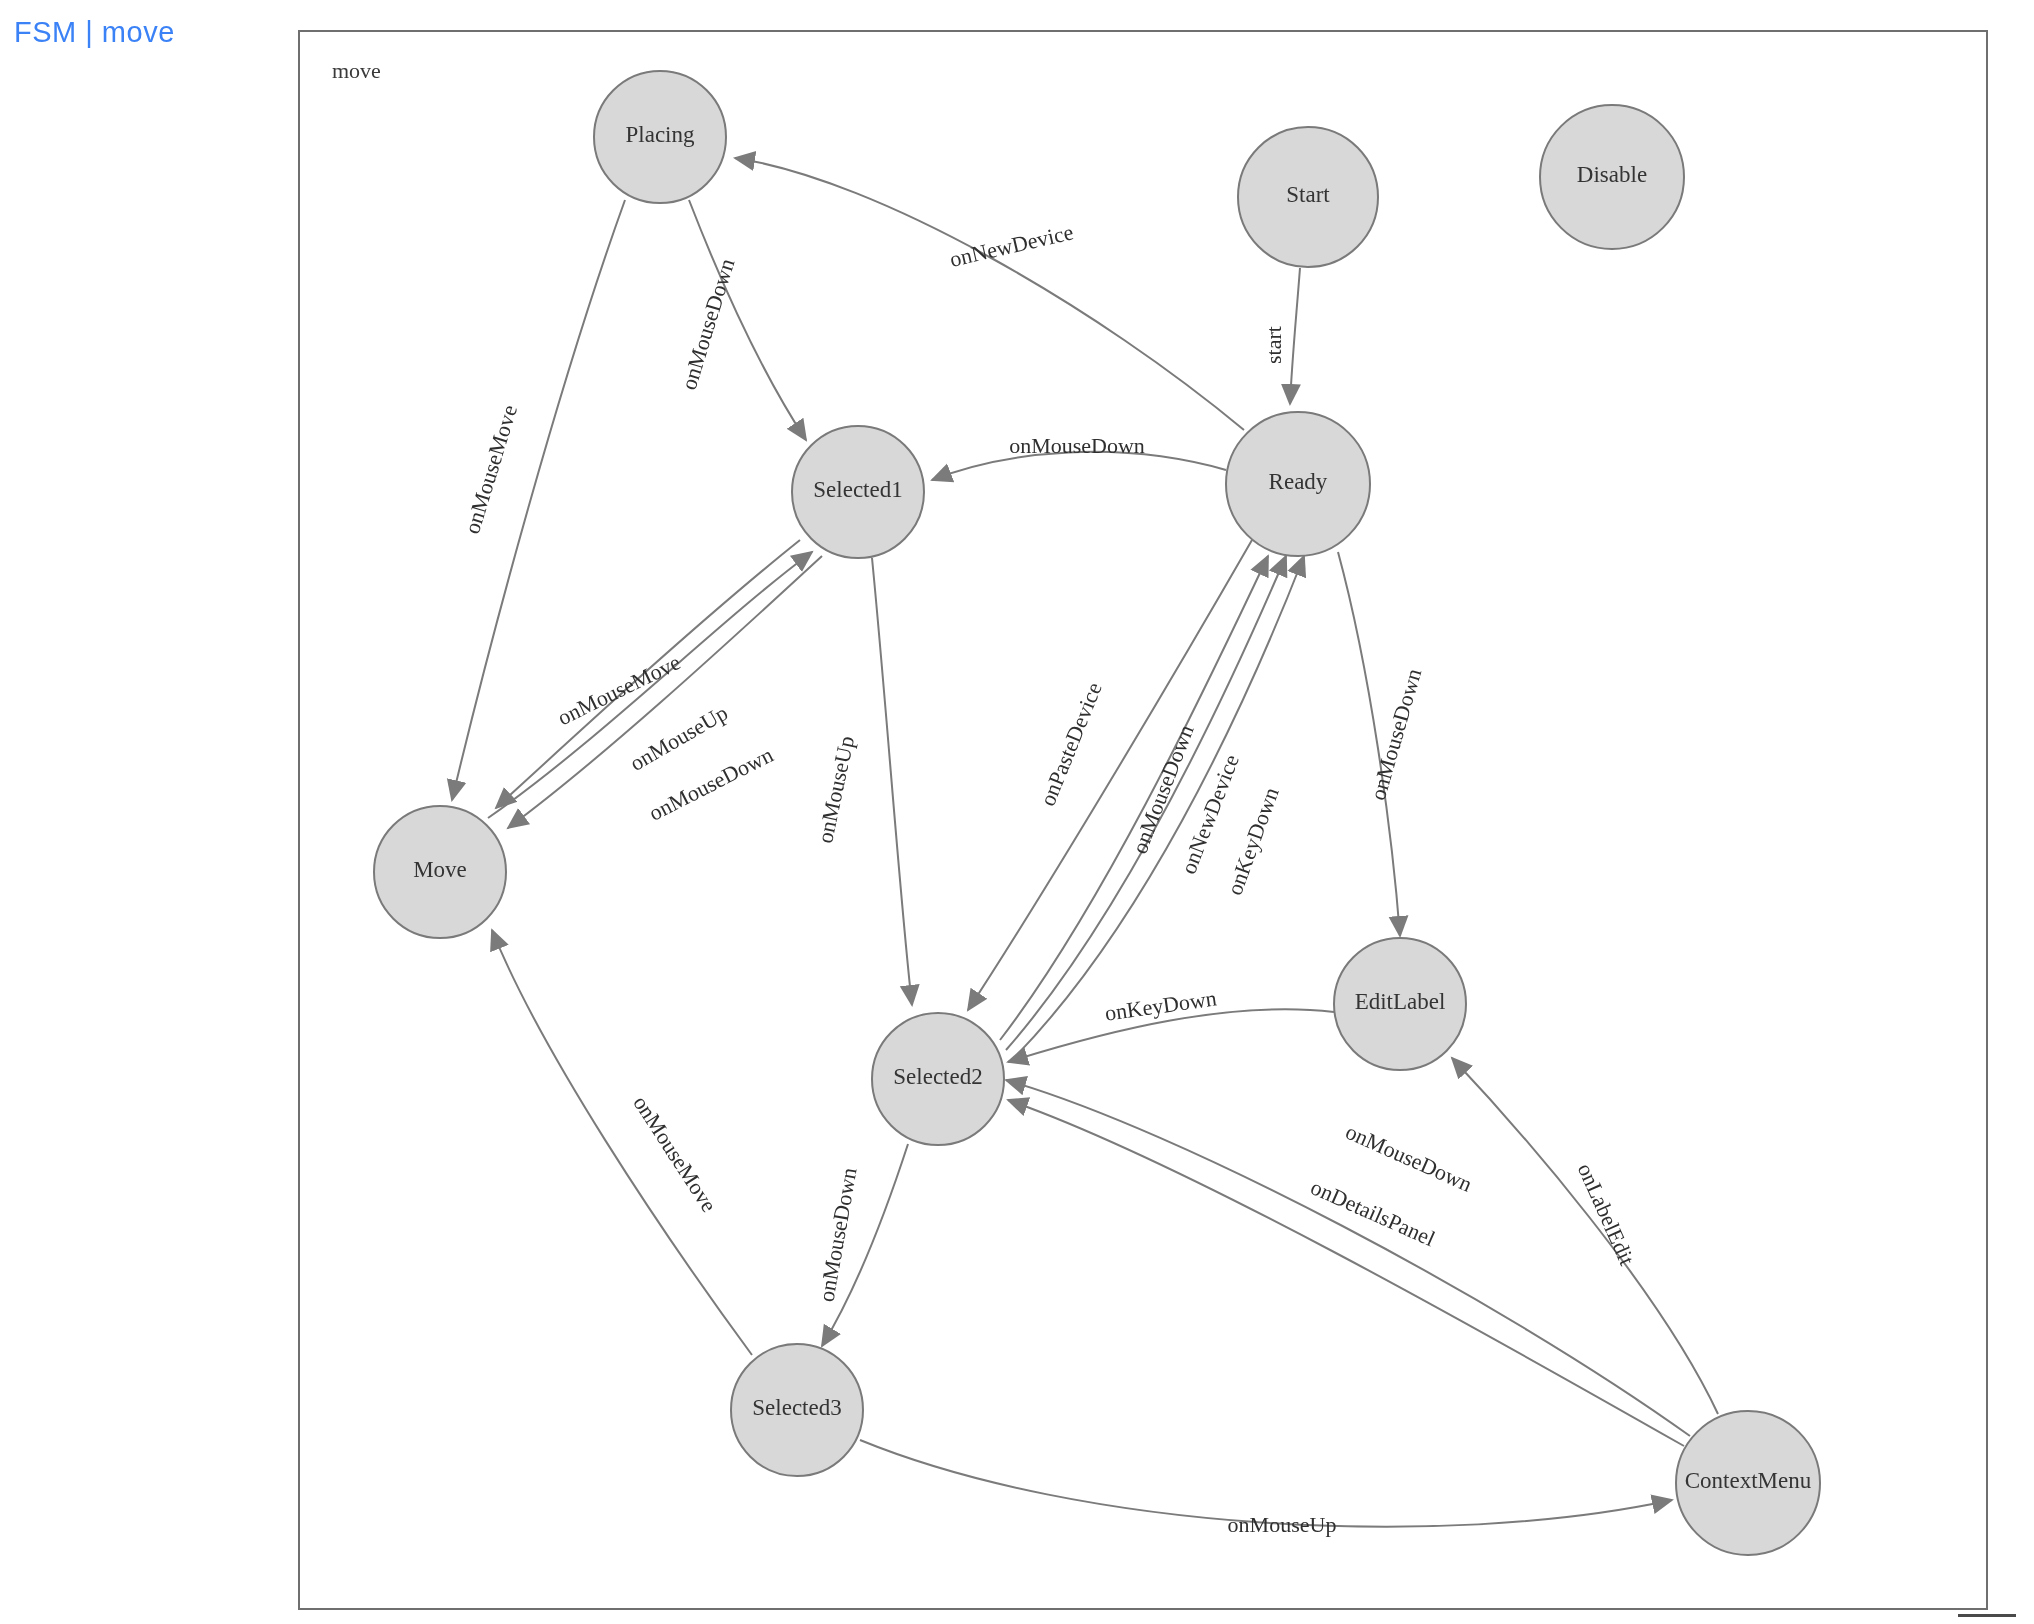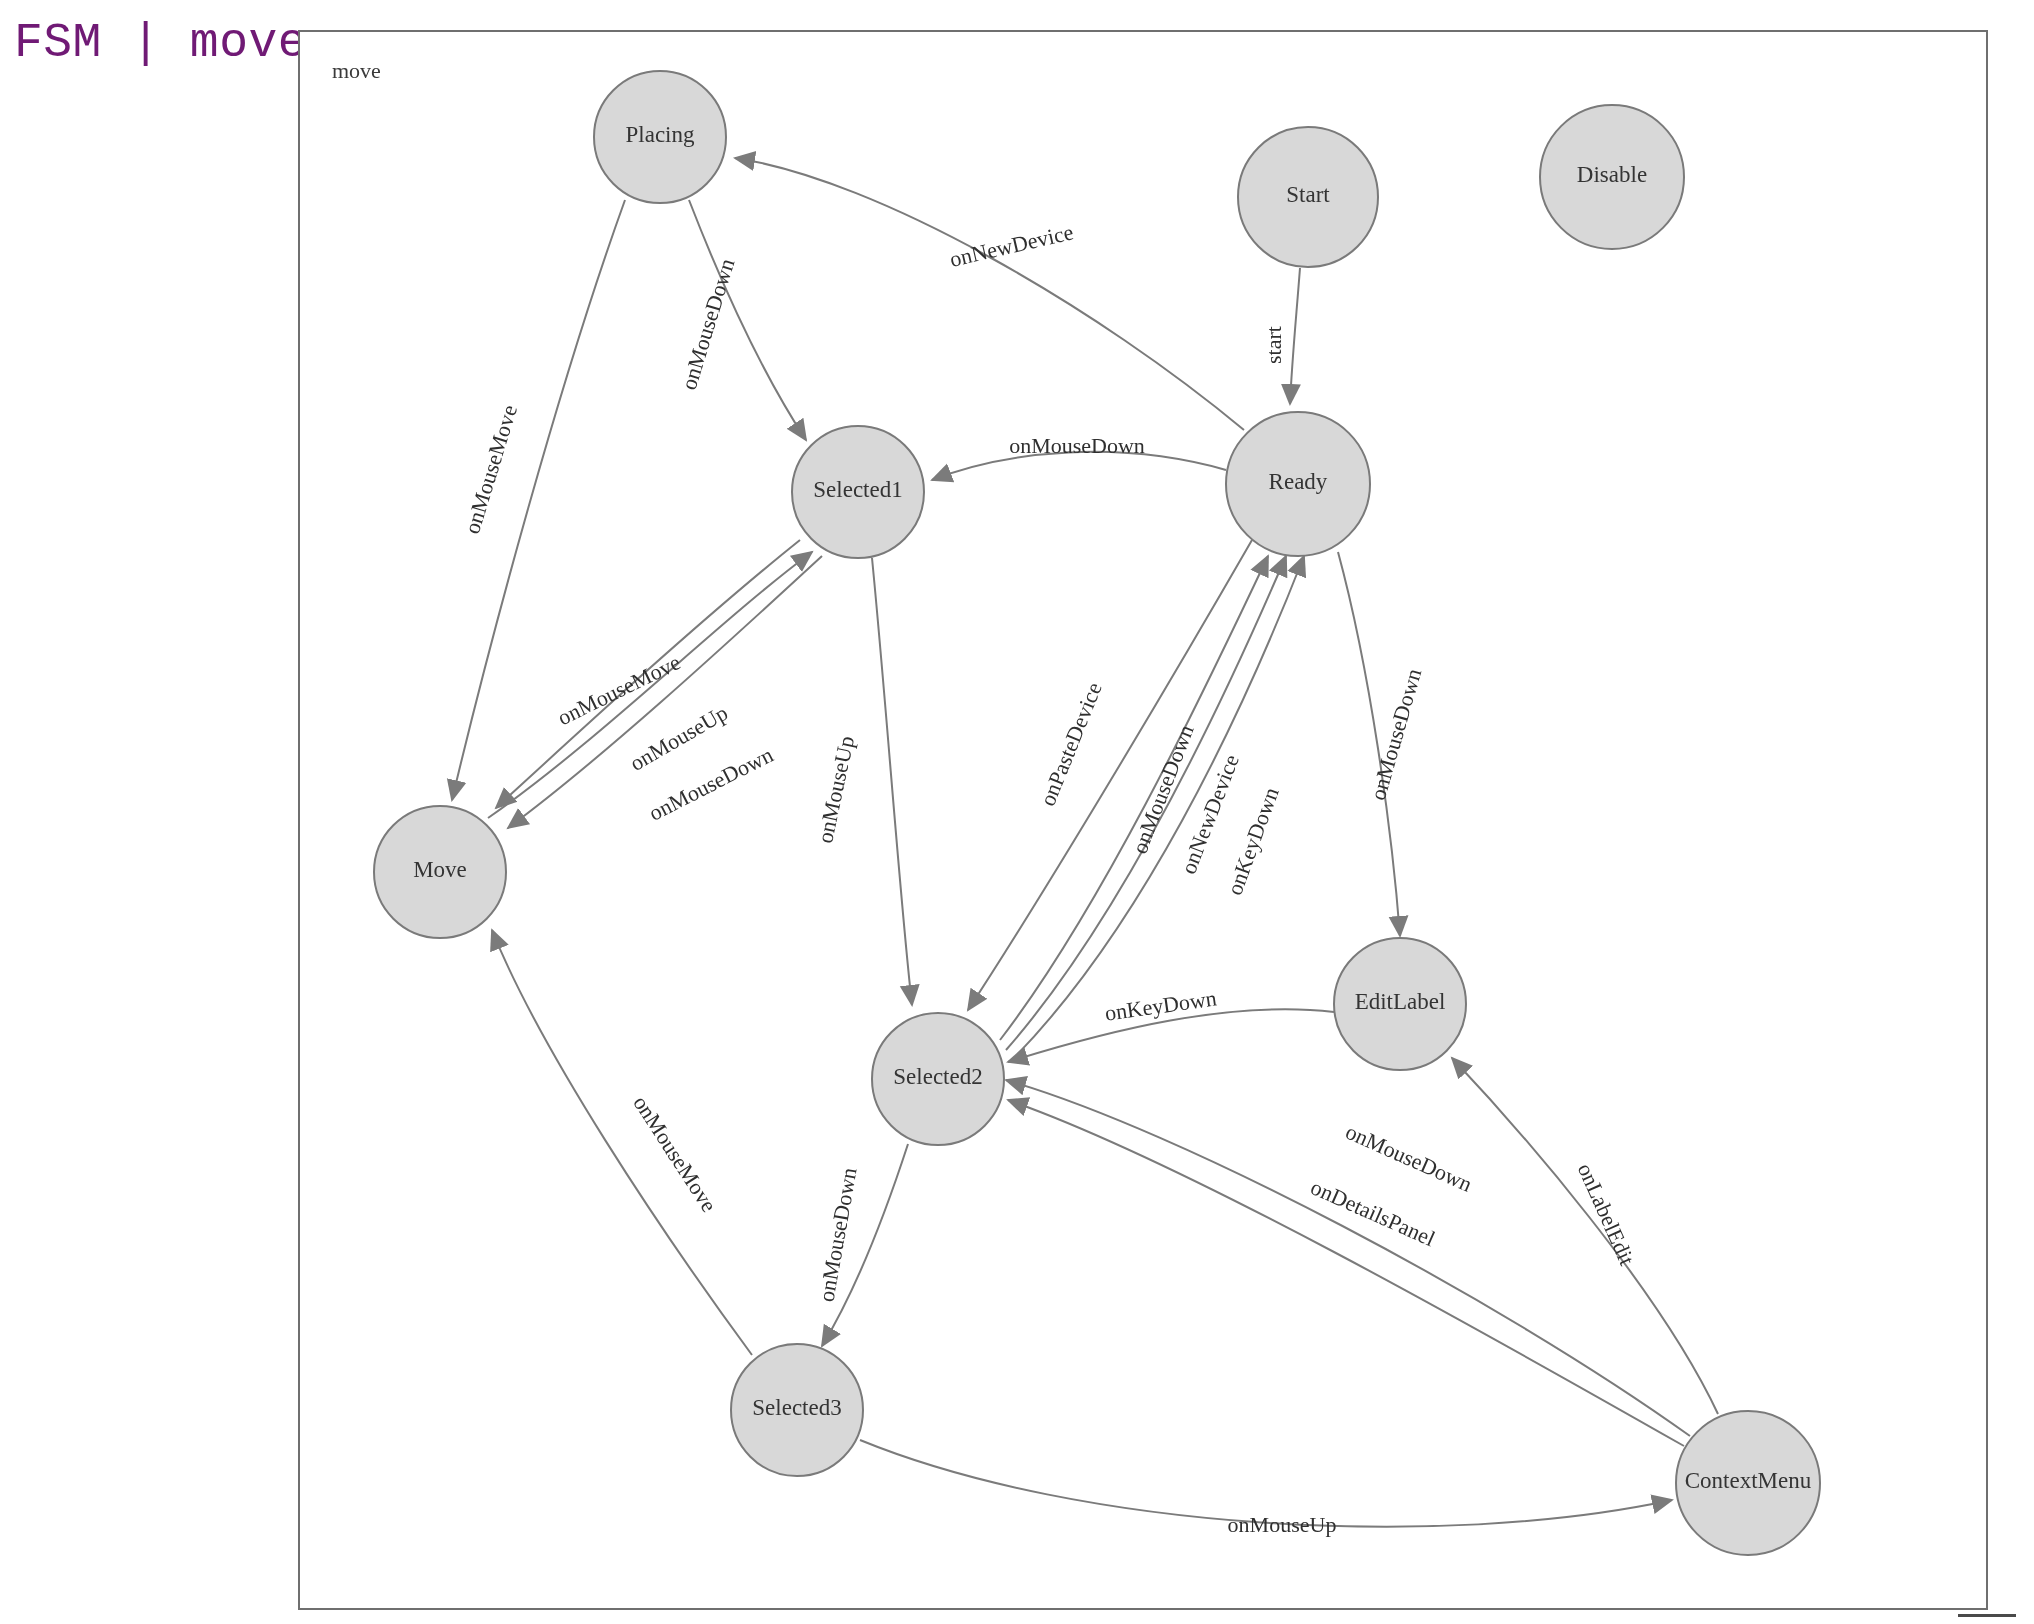--- a/index.html
+++ b/index.html
@@ -13,23 +13,23 @@
   }
   #root {
     position: relative;
     width: 2034px;
     height: 1624px;
   }
   #page-title {
     position: absolute;
     left: 14px;
     top: 16px;
-    font-family: Liberation Mono, monospace;
-    font-size: 48px;
-    color: #701a75;
+    font-family: Liberation Sans, sans-serif;
+    font-size: 29px;
+    color: #3b82f6;
     letter-spacing: 0.5px;
     white-space: nowrap;
   }
   #diagram-frame {
     position: absolute;
     left: 298px;
     top: 30px;
     width: 1690px;
     height: 1580px;
     border: 2px solid #6f6f6f;

